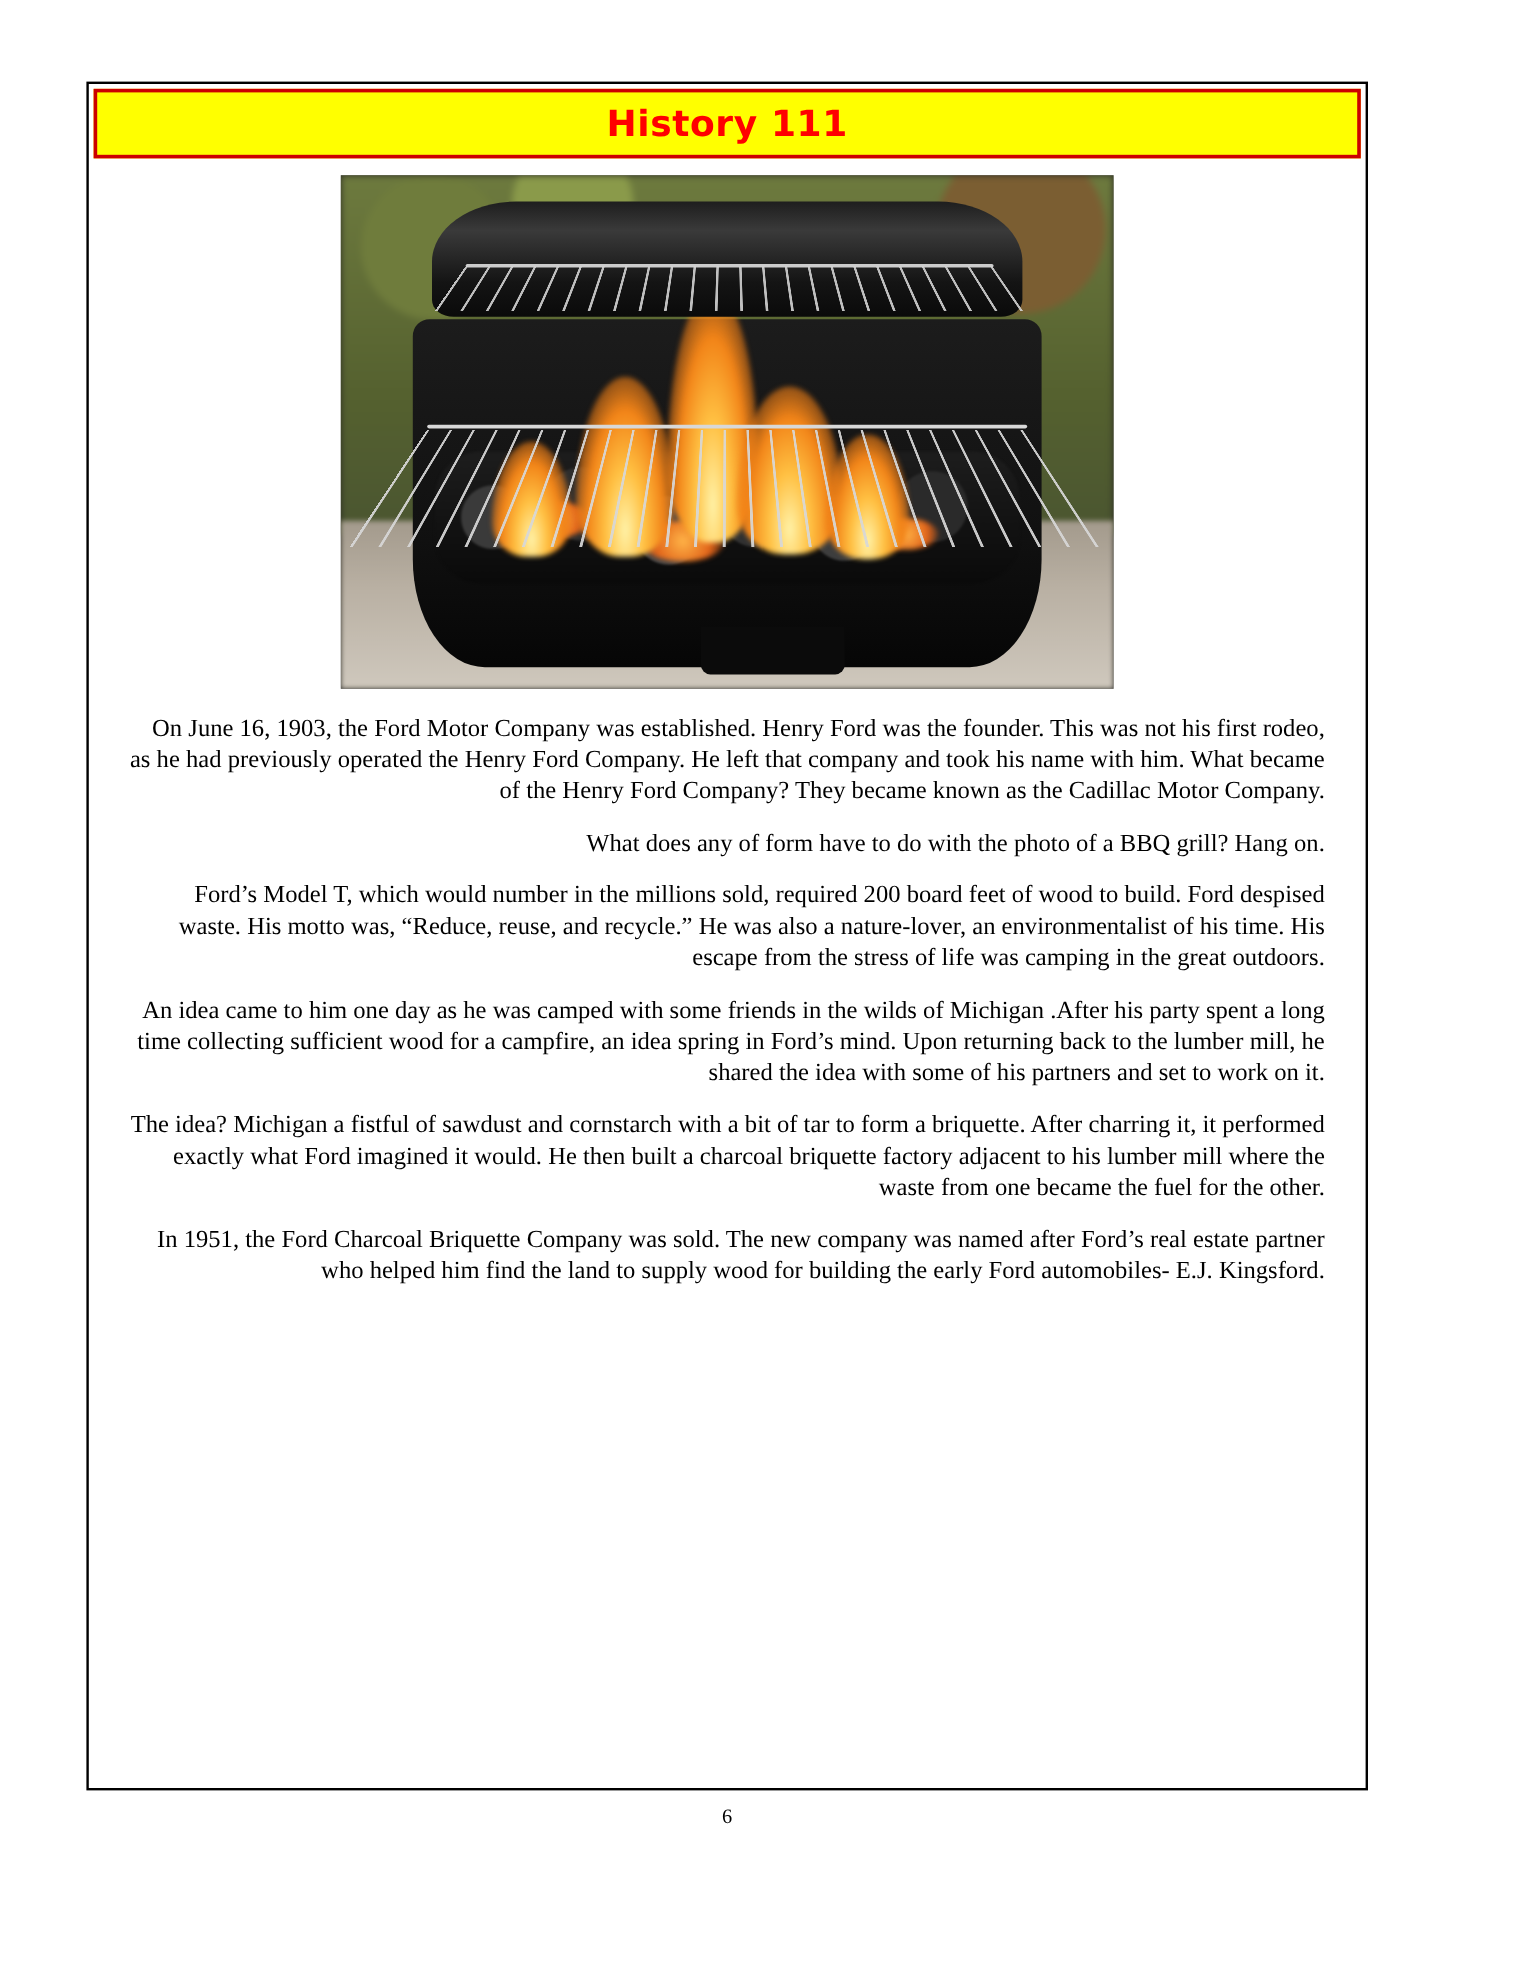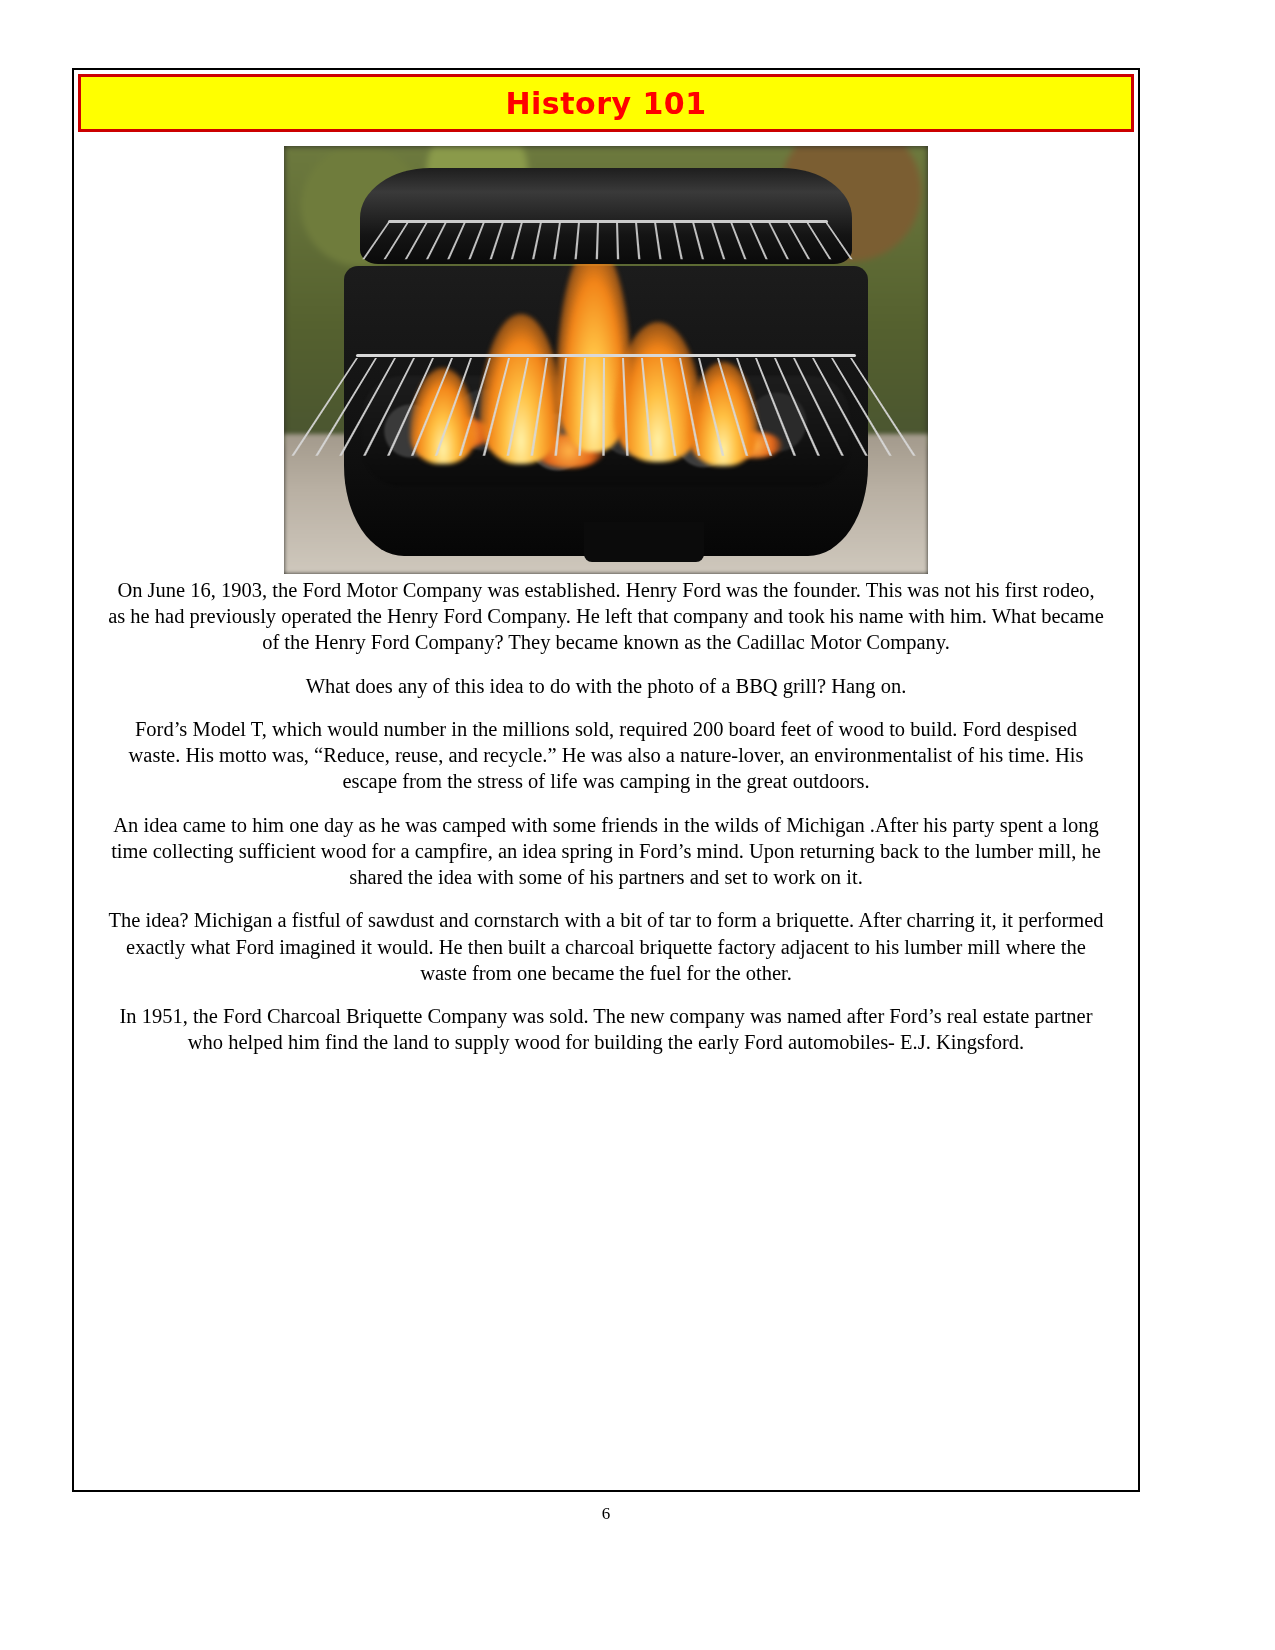--- a/index.html
+++ b/index.html
@@ -160,46 +160,46 @@
     position: absolute;
     left: 104px;
     top: 74px;
     width: 440px;
     height: 3px;
     background: #cccccc;
     border-radius: 2px;
   }
 
   .body-text {
-    margin: 3px 34px 0 34px;
+    margin: 20px 34px 0 34px;
     font-size: 20.5px;
     line-height: 1.28;
     color: #000000;
-    text-align: center;
+    text-align: right;
   }
   .body-text p {
     margin: 0 0 17px 0;
   }
   .page-number {
     position: absolute;
     left: 0;
     bottom: -34px;
     width: 100%;
     text-align: center;
     font-size: 17px;
     color: #000;
   }
 </style>
 </head>
 <body>
 
 <div class="page">
 
   <div class="title-banner">
-    <span class="title-text">History 101</span>
+    <span class="title-text">History 111</span>
   </div>
 
   <div class="photo-wrap">
     <div class="photo">
       <div class="bg-top"></div>
       <div class="bg-bottom"></div>
 
       <div class="grill-body">
         <div class="grill-base"></div>
       </div>
@@ -221,21 +221,21 @@
       <div class="grate"></div>
 
       <div class="lid"></div>
       <div class="lid-rod"></div>
       <div class="lid-grate"></div>
     </div>
   </div>
 
   <div class="body-text">
     <p>On June 16, 1903, the Ford Motor Company was established. Henry Ford was the founder.  This was not his first rodeo, as he had previously operated the Henry Ford Company.  He left that company and took his name with him.  What became of the Henry Ford Company?  They became known as the Cadillac Motor Company.</p>
-    <p>What does any of this idea to do with the photo of a BBQ grill? Hang on.</p>
+    <p>What does any of form have to do with the photo of a BBQ grill? Hang on.</p>
     <p>Ford’s Model T, which would number in the millions sold, required 200 board feet of wood to build.  Ford despised waste. His motto was, “Reduce, reuse, and recycle.”  He was also a nature-lover, an environmentalist of his time.  His escape from the stress of life was camping in the great outdoors.</p>
     <p>An idea came to him one day as he was camped with some friends in the wilds of Michigan .After his party spent a long time collecting sufficient wood for a campfire, an idea spring in Ford’s mind.  Upon returning back to the lumber mill, he shared the idea with some of his partners and set to work on it.</p>
     <p>The idea? Michigan a fistful of sawdust and cornstarch with a bit of tar to form a briquette.  After charring it, it performed exactly what Ford imagined it would.  He then built a charcoal briquette factory adjacent to his lumber mill where the waste from one became the fuel for the other.</p>
     <p>In 1951, the Ford Charcoal Briquette Company was sold.  The new company was named after Ford’s real estate partner who helped him find the land to supply wood for building the early Ford automobiles- E.J. Kingsford.</p>
   </div>
 
   <div class="page-number">6</div>
 </div>
 
 </body></html>

